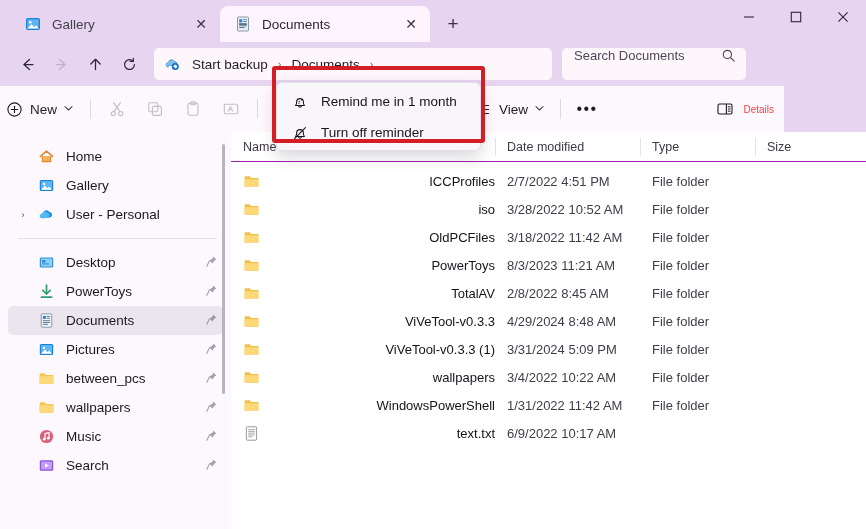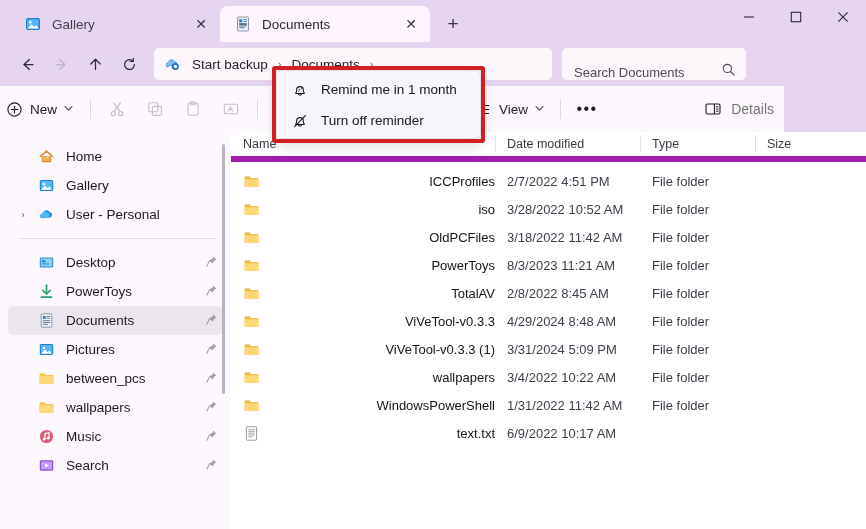--- a/index.html
+++ b/index.html
@@ -70,21 +70,21 @@
     display: flex; align-items: center; padding: 0 10px;
     font-size: 13.5px; color: #201c24; overflow: hidden;
   }
   .crumb { display: flex; align-items: center; white-space: nowrap; }
   .crumb-text { padding: 0 3px; }
   .crumb-sep { color: #5e5866; font-size: 11px; padding: 0 7px; }
   .onedrive-ico { margin-right: 8px; display: flex; }
   #searchbox {
     width: 184px; height: 32px; flex: 0 0 184px;
     background: #fdf7fc; border-radius: 5px;
-    display: flex; align-items: flex-end; justify-content: space-between;
+    display: flex; align-items: flex-start; justify-content: space-between;
     padding: 0 10px 0 12px; font-size: 13px; color: #4e4857;
   }
 
   
   #commandbar {
     position: absolute; left: 0; top: 86px; width: 784px; height: 46px;
     background: #fdf8fd;
     display: flex; align-items: center; padding: 0 0;
   }
   .newbtn {
@@ -107,21 +107,21 @@
   .viewbtn .vi { margin-right: 8px; display: flex; }
   .viewbtn .chev { margin-left: 7px; font-size: 8px; color: #4a4452; }
   .dots {
     width: 38px; height: 32px; border-radius: 5px;
     display: flex; align-items: center; justify-content: center;
     font-size: 16px; letter-spacing: 1.5px; color: #1f1b23;
   }
   .detailsbtn {
     margin-left: auto; display: flex; align-items: center;
     height: 32px; padding: 0 10px; border-radius: 5px;
-    font-size: 14px; color: #737373;
+    font-size: 10px; color: #ef4444;
   }
   .detailsbtn .di { margin-right: 9px; display: flex; }
 
   
   #body { position: absolute; left: 0; top: 132px; width: 866px; height: 397px; background: #fdf8fd; display: flex; }
 
   
   #sidebar {
     width: 231px; flex: 0 0 231px; height: 397px;
     background: #fdf8fd; position: relative; padding-top: 10px;
@@ -148,21 +148,21 @@
   #sb-thumb {
     position: absolute; right: 3px; top: 6px; width: 3px; height: 250px;
     background: #b9b2c0; border-radius: 2px;
   }
 
   
   #filepane { flex: 1 1 auto; height: 397px; background: #ffffff; position: relative; }
   #colheader {
     display: flex; height: 30px; align-items: center;
     font-size: 12.5px; color: #3d3845; background: #ffffff;
-    border-bottom: 6px solid #a21caf;
+    border-bottom: 1px solid #a21caf;
   }
   .col { padding-left: 12px; position: relative; height: 30px; display: flex; align-items: center; }
   .col + .col::before {
     content: ""; position: absolute; left: 0; top: 6px; width: 1px; height: 18px; background: #e4e1e8;
   }
   .c-name { width: 264px; flex: 0 0 264px; }
   .c-date { width: 145px; flex: 0 0 145px; }
   .c-type { width: 115px; flex: 0 0 115px; }
   .c-size { width: 90px; flex: 0 0 90px; }
 
@@ -172,21 +172,21 @@
   .cell.size { color: #413c49; justify-content: flex-start; }
   .file-ico { width: 17px; height: 17px; flex: 0 0 17px; margin-right: 11px; display: flex; align-items: center; justify-content: center; }
   #rows { padding-top: 5px; }
 
   
   #redbox {
     position: absolute; left: 272px; top: 66px; width: 213px; height: 77px;
     border: 4px solid #d21f25; border-radius: 3px; z-index: 40;
   }
   #flyout {
-    position: absolute; left: 276px; top: 70px; width: 205px; height: 69px;
+    position: absolute; left: 276px; top: 82px; width: 205px; height: 69px;
     background: #f8f6fa; border: 1px solid #e4e0e8;
     border-radius: 6px; z-index: 39;
     box-shadow: 0 6px 16px rgba(40,30,50,.18);
     padding: 3px 0; overflow: hidden;
   }
   .menu-item {
     display: flex; align-items: center; height: 31px;
     margin: 0 3px; padding-left: 11px; border-radius: 4px;
     font-size: 13.5px; color: #17141b;
   }

